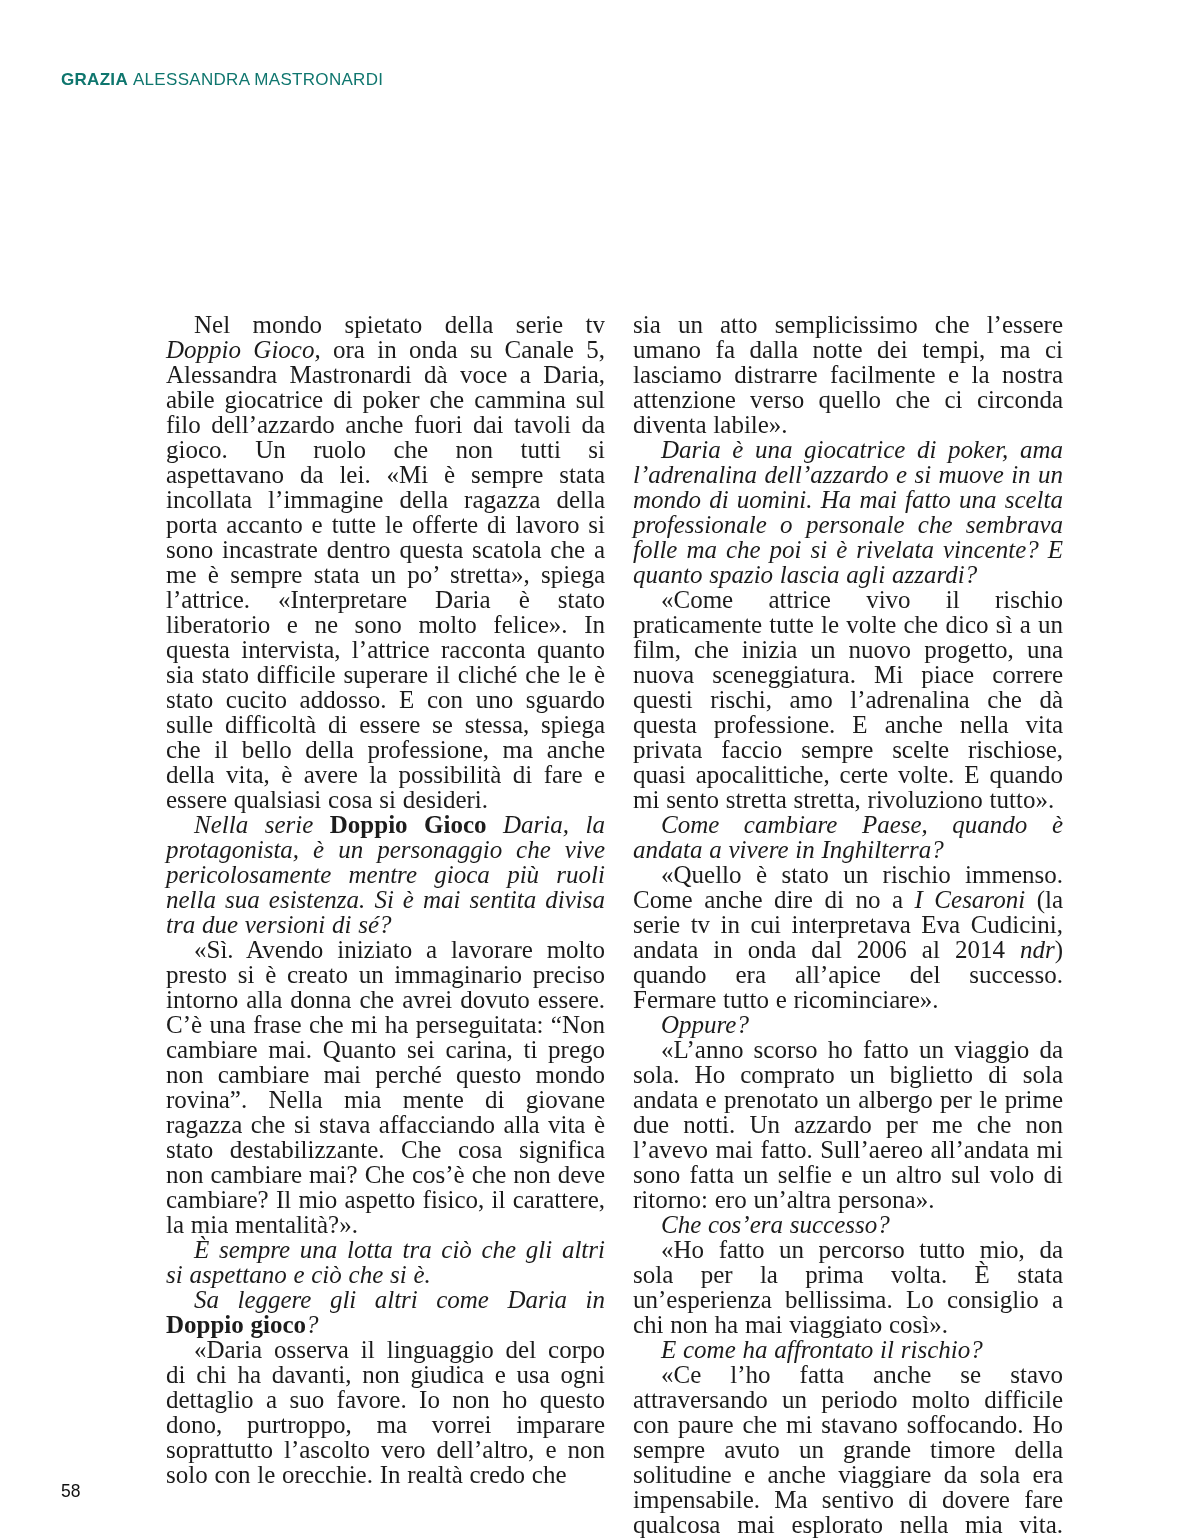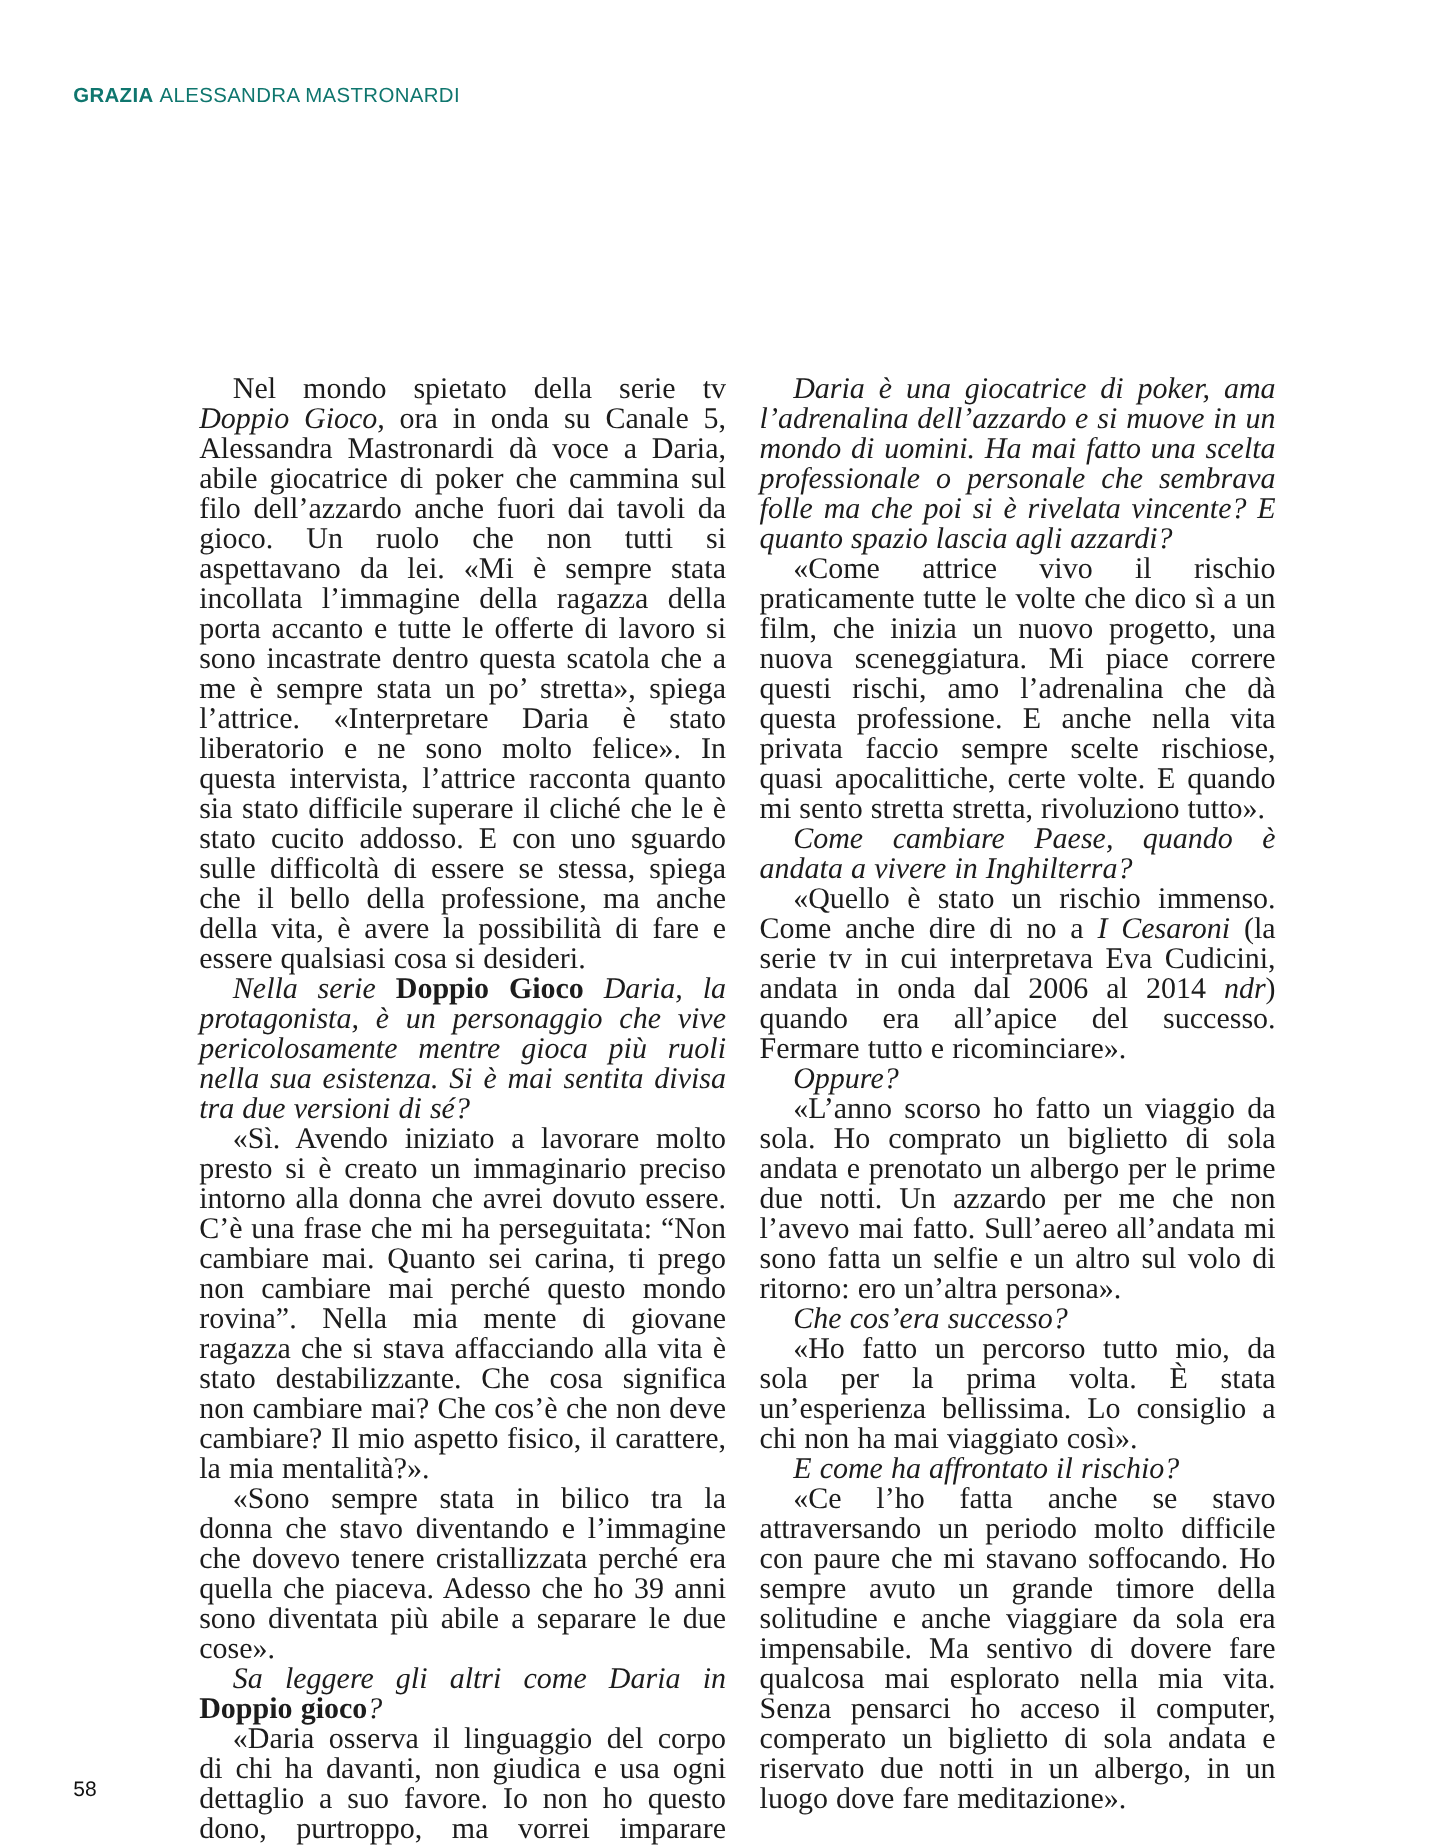--- a/index.html
+++ b/index.html
@@ -76,25 +76,26 @@
 
 <header class="header">
   <span class="brand">GRAZIA</span><span class="subject">ALESSANDRA MASTRONARDI</span>
 </header>
 
 <main class="columns">
   <div class="column left">
       <p class="block"><span>Nel mondo spietato della serie tv </span><span class="s-i">Doppio Gioco,</span><span> ora in onda su Canale 5, Alessandra Mastronardi dà voce a Daria, abile giocatrice di poker che cammina sul filo dell’azzardo anche fuori dai tavoli da gioco. Un ruolo che non tutti si aspettavano da lei. «Mi è sempre stata incollata l’immagine della ragazza della porta accanto e tutte le offerte di lavoro si sono incastrate dentro questa scatola che a me è sempre stata un po’ stretta», spiega l’attrice. «Interpretare Daria è stato liberatorio e ne sono molto felice». In questa intervista, l’attrice racconta quanto sia stato difficile superare il cliché che le è stato cucito addosso. E con uno sguardo sulle difficoltà di essere se stessa, spiega che il bello della professione, ma anche della vita, è avere la possibilità di fare e essere qualsiasi cosa si desideri.</span></p>
       <p class="block"><span class="s-bi">Nella serie </span><span class="s-b">Doppio Gioco </span><span class="s-bi">Daria, la protagonista, è un personaggio che vive pericolosamente mentre gioca più ruoli nella sua esistenza. Si è mai sentita divisa tra due versioni di sé?</span></p>
       <p class="block"><span>«Sì. Avendo iniziato a lavorare molto presto si è creato un immaginario preciso intorno alla donna che avrei dovuto essere. C’è una frase che mi ha perseguitata: “Non cambiare mai. Quanto sei carina, ti prego non cambiare mai perché questo mondo rovina”. Nella mia mente di giovane ragazza che si stava affacciando alla vita è stato destabilizzante. Che cosa significa non cambiare mai? Che cos’è che non deve cambiare? Il mio aspetto fisico, il carattere, la mia mentalità?».</span></p>
-      <p class="block"><span>«Sono sempre stata in bilico tra la donna che stavo diventando e l’immagine che dovevo tenere cristallizzata perché era quella che piaceva. Adesso che ho 39 anni sono diventata più abile a separare le due cose».</span></p>
+      <p class="block"><span class="s-bi">È sempre una lotta tra ciò che gli altri si aspettano e ciò che si è.</span></p>
       <p class="block"><span class="s-bi">Sa leggere gli altri come Daria in </span><span class="s-b">Doppio gioco</span><span class="s-bi">?</span></p>
       <p class="block"><span>«Daria osserva il linguaggio del corpo di chi ha davanti, non giudica e usa ogni dettaglio a suo favore. Io non ho questo dono, purtroppo, ma vorrei imparare soprattutto l’ascolto vero dell’altro, e non solo con le orecchie. In realtà credo che</span></p>
     </div>
   <div class="column right">
+      <p class="block no-indent"><span>sia un atto semplicissimo che l’essere umano fa dalla notte dei tempi, ma ci lasciamo distrarre facilmente e la nostra attenzione verso quello che ci circonda diventa labile».</span></p>
       <p class="block"><span class="s-bi">Daria è una giocatrice di poker, ama l’adrenalina dell’azzardo e si muove in un mondo di uomini. Ha mai fatto una scelta professionale o personale che sembrava folle ma che poi si è rivelata vincente? E quanto spazio lascia agli azzardi?</span></p>
       <p class="block"><span>«Come attrice vivo il rischio praticamente tutte le volte che dico sì a un film, che inizia un nuovo progetto, una nuova sceneggiatura. Mi piace correre questi rischi, amo l’adrenalina che dà questa professione. E anche nella vita privata faccio sempre scelte rischiose, quasi apocalittiche, certe volte. E quando mi sento stretta stretta, rivoluziono tutto».</span></p>
       <p class="block"><span class="s-bi">Come cambiare Paese, quando è andata a vivere in Inghilterra?</span></p>
       <p class="block"><span>«Quello è stato un rischio immenso. Come anche dire di no a </span><span class="s-i">I Cesaroni</span><span> (la serie tv in cui interpretava Eva Cudicini, andata in onda dal 2006 al 2014 </span><span class="s-i">ndr</span><span>) quando era all’apice del successo. Fermare tutto e ricominciare».</span></p>
       <p class="block"><span class="s-bi">Oppure?</span></p>
       <p class="block"><span>«L’anno scorso ho fatto un viaggio da sola. Ho comprato un biglietto di sola andata e prenotato un albergo per le prime due notti. Un azzardo per me che non l’avevo mai fatto. Sull’aereo all’andata mi sono fatta un selfie e un altro sul volo di ritorno: ero un’altra persona».</span></p>
       <p class="block"><span class="s-bi">Che cos’era successo?</span></p>
       <p class="block"><span>«Ho fatto un percorso tutto mio, da sola per la prima volta. È stata un’esperienza bellissima. Lo consiglio a chi non ha mai viaggiato così».</span></p>
       <p class="block"><span class="s-bi">E come ha affrontato il rischio?</span></p>
       <p class="block"><span>«Ce l’ho fatta anche se stavo attraversando un periodo molto difficile con paure che mi stavano soffocando. Ho sempre avuto un grande timore della solitudine e anche viaggiare da sola era impensabile. Ma sentivo di dovere fare qualcosa mai esplorato nella mia vita. Senza pensarci ho acceso il computer, comperato un biglietto di sola andata e riservato due notti in un albergo, in un luogo dove fare meditazione».</span></p>

